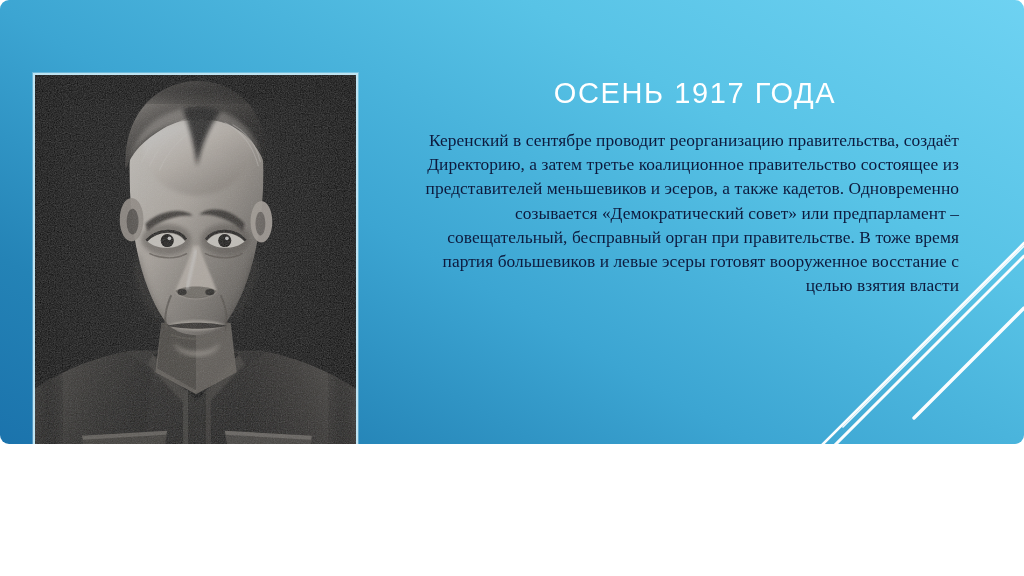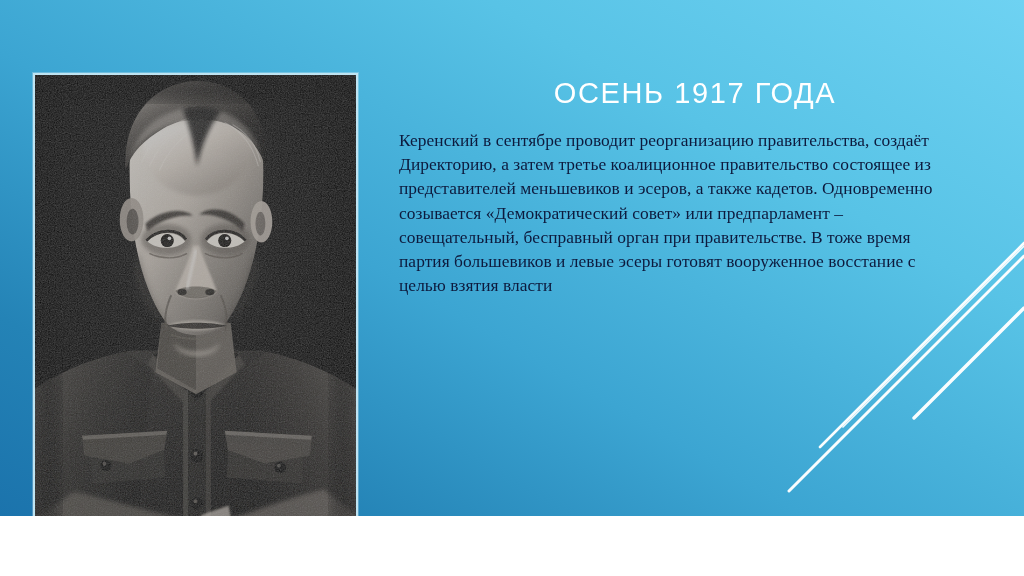--- a/index.html
+++ b/index.html
@@ -3,24 +3,25 @@
 <meta charset="utf-8">
 <style>
   html, body {
     margin: 0;
     padding: 0;
     background: #ffffff;
   }
   #slide {
     position: relative;
     width: 1024px;
-    height: 516px;
+    height: 444px;
     overflow: hidden;
     background: linear-gradient(210deg, #6ed2f2 0%, #58c3e6 28%, #3ca5d2 58%, #2483b6 82%, #1b73ac 100%);
     font-family: "Liberation Sans", sans-serif;
+    border-radius: 9px;
   }
 
   
   #streaks {
     position: absolute;
     left: 0; top: 0;
     width: 1024px; height: 576px;
     pointer-events: none;
   }
 
@@ -61,21 +62,21 @@
   
   #body-text {
     position: absolute;
     left: 399px;
     top: 128px;
     width: 560px;
     color: #0d1a3d;
     font-family: "Liberation Serif", serif;
     font-size: 17.4px;
     line-height: 24.2px;
-    text-align: left;
+    text-align: right;
     letter-spacing: 0.05px;
   }
 </style>
 </head>
 <body>
 
 <div id="slide">
 
   <svg id="streaks" viewBox="0 0 1024 576" xmlns="http://www.w3.org/2000/svg" aria-hidden="true">
     <g stroke="#ffffff" stroke-linecap="round" fill="none">

